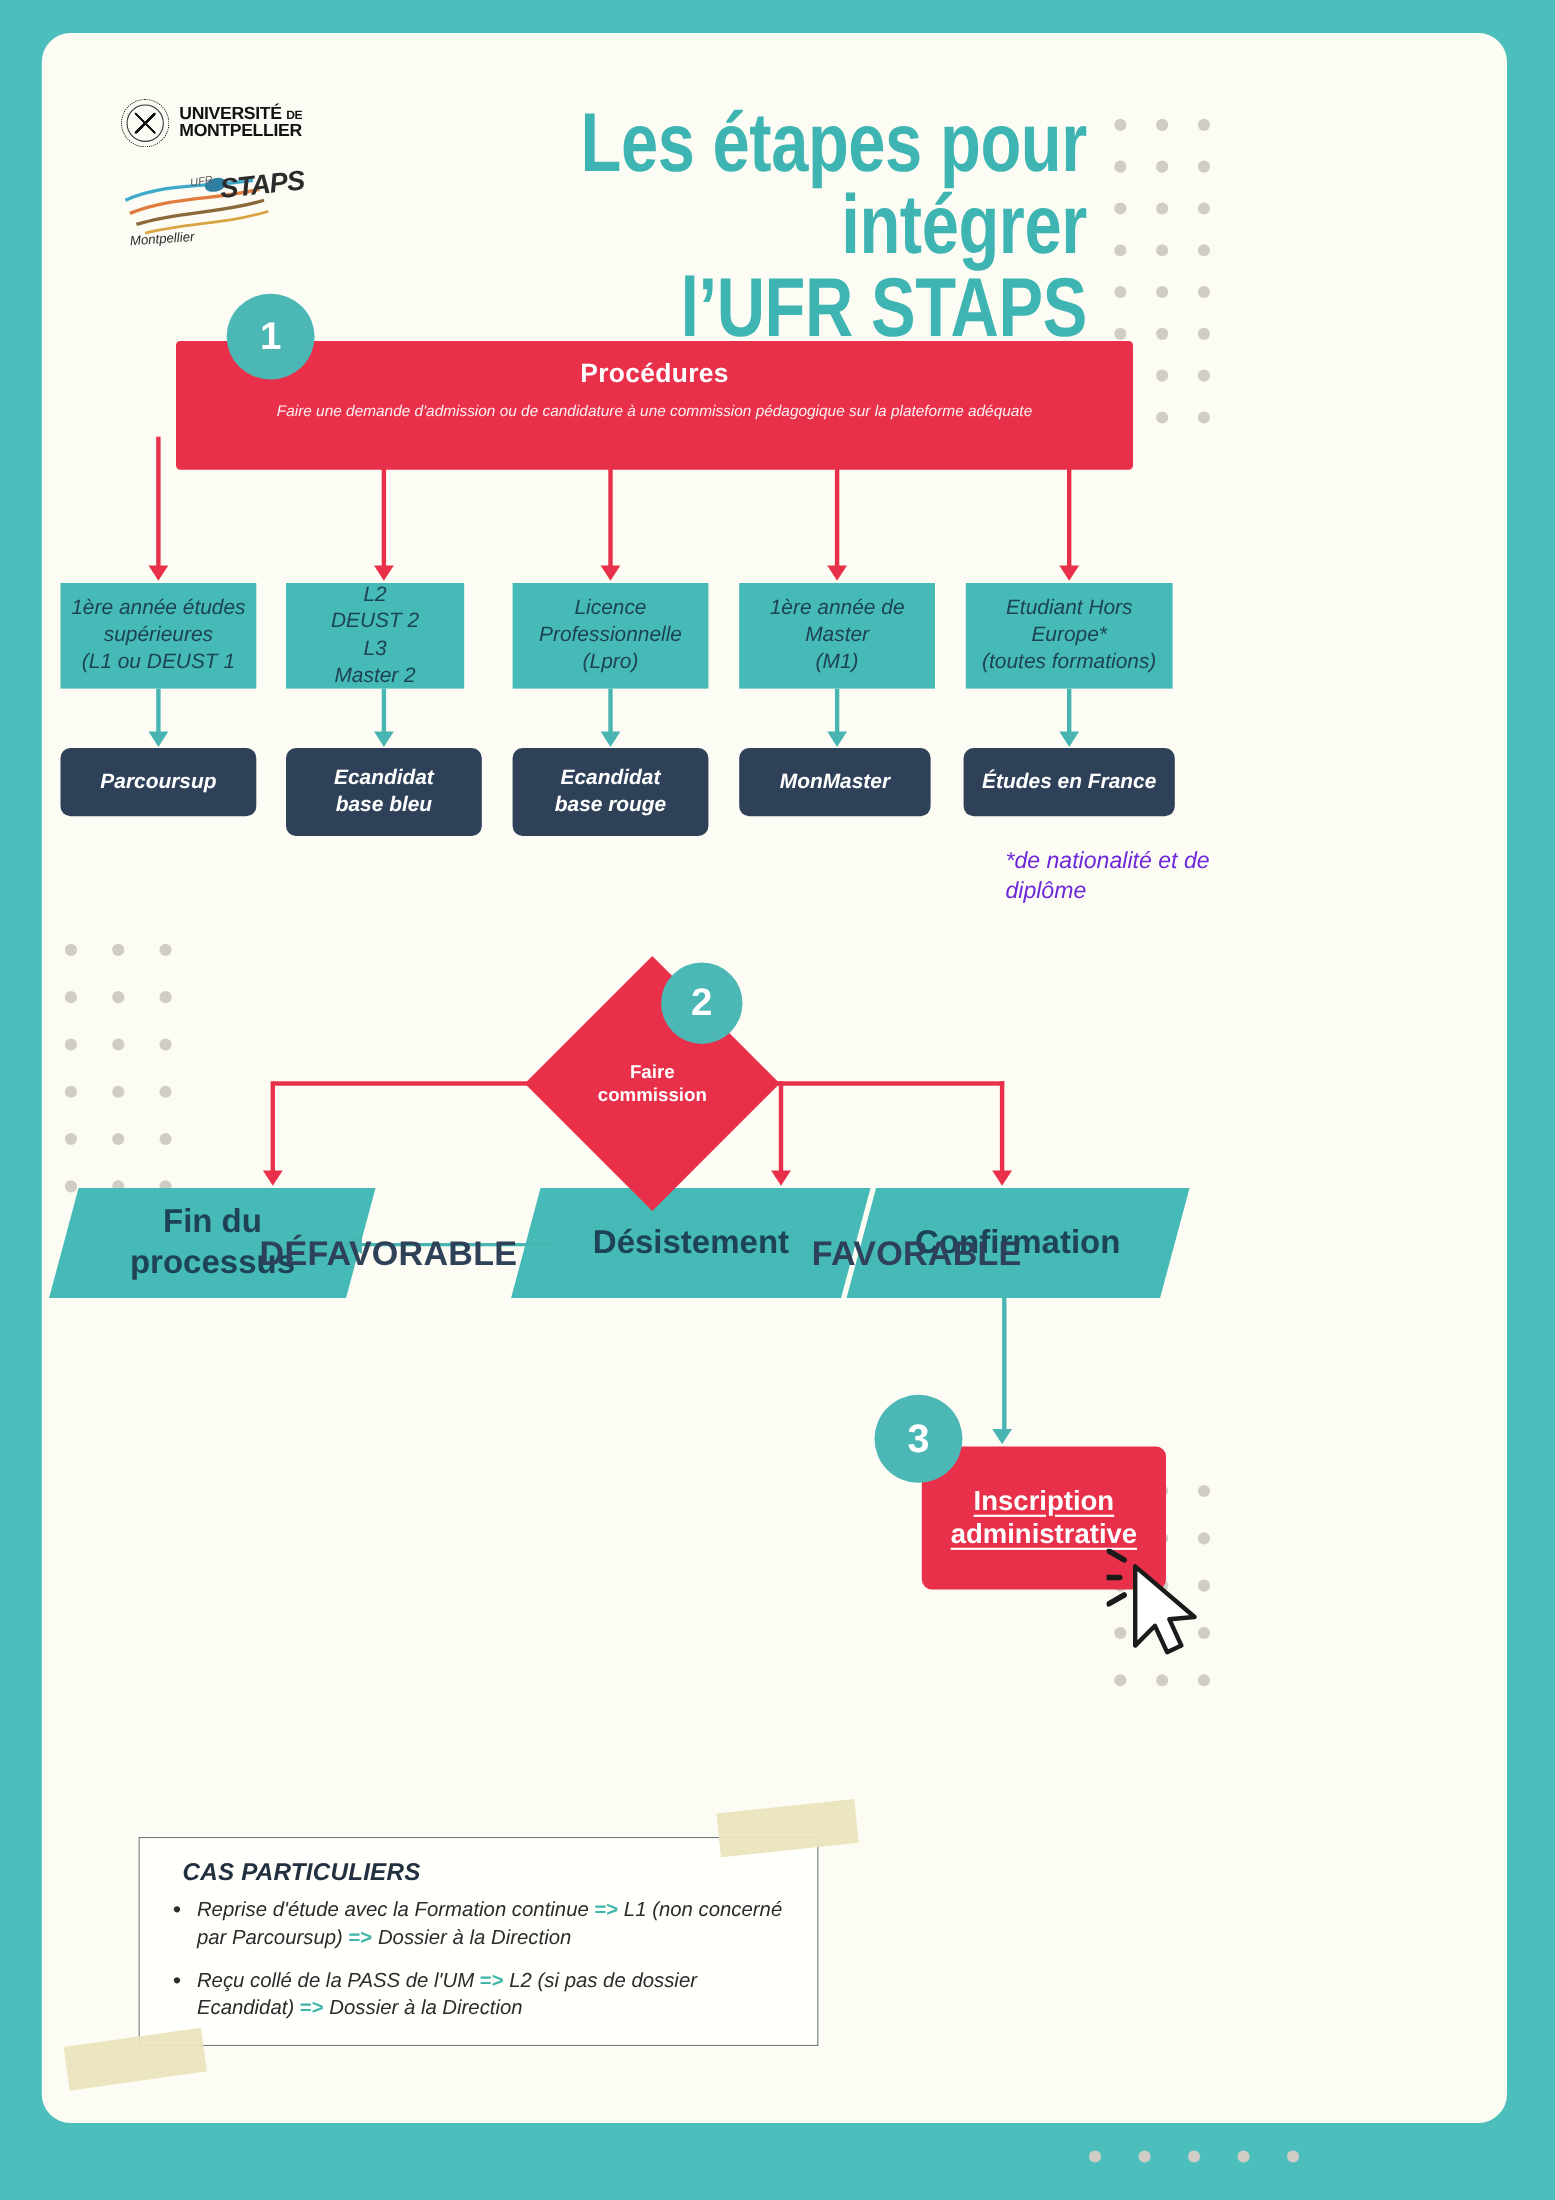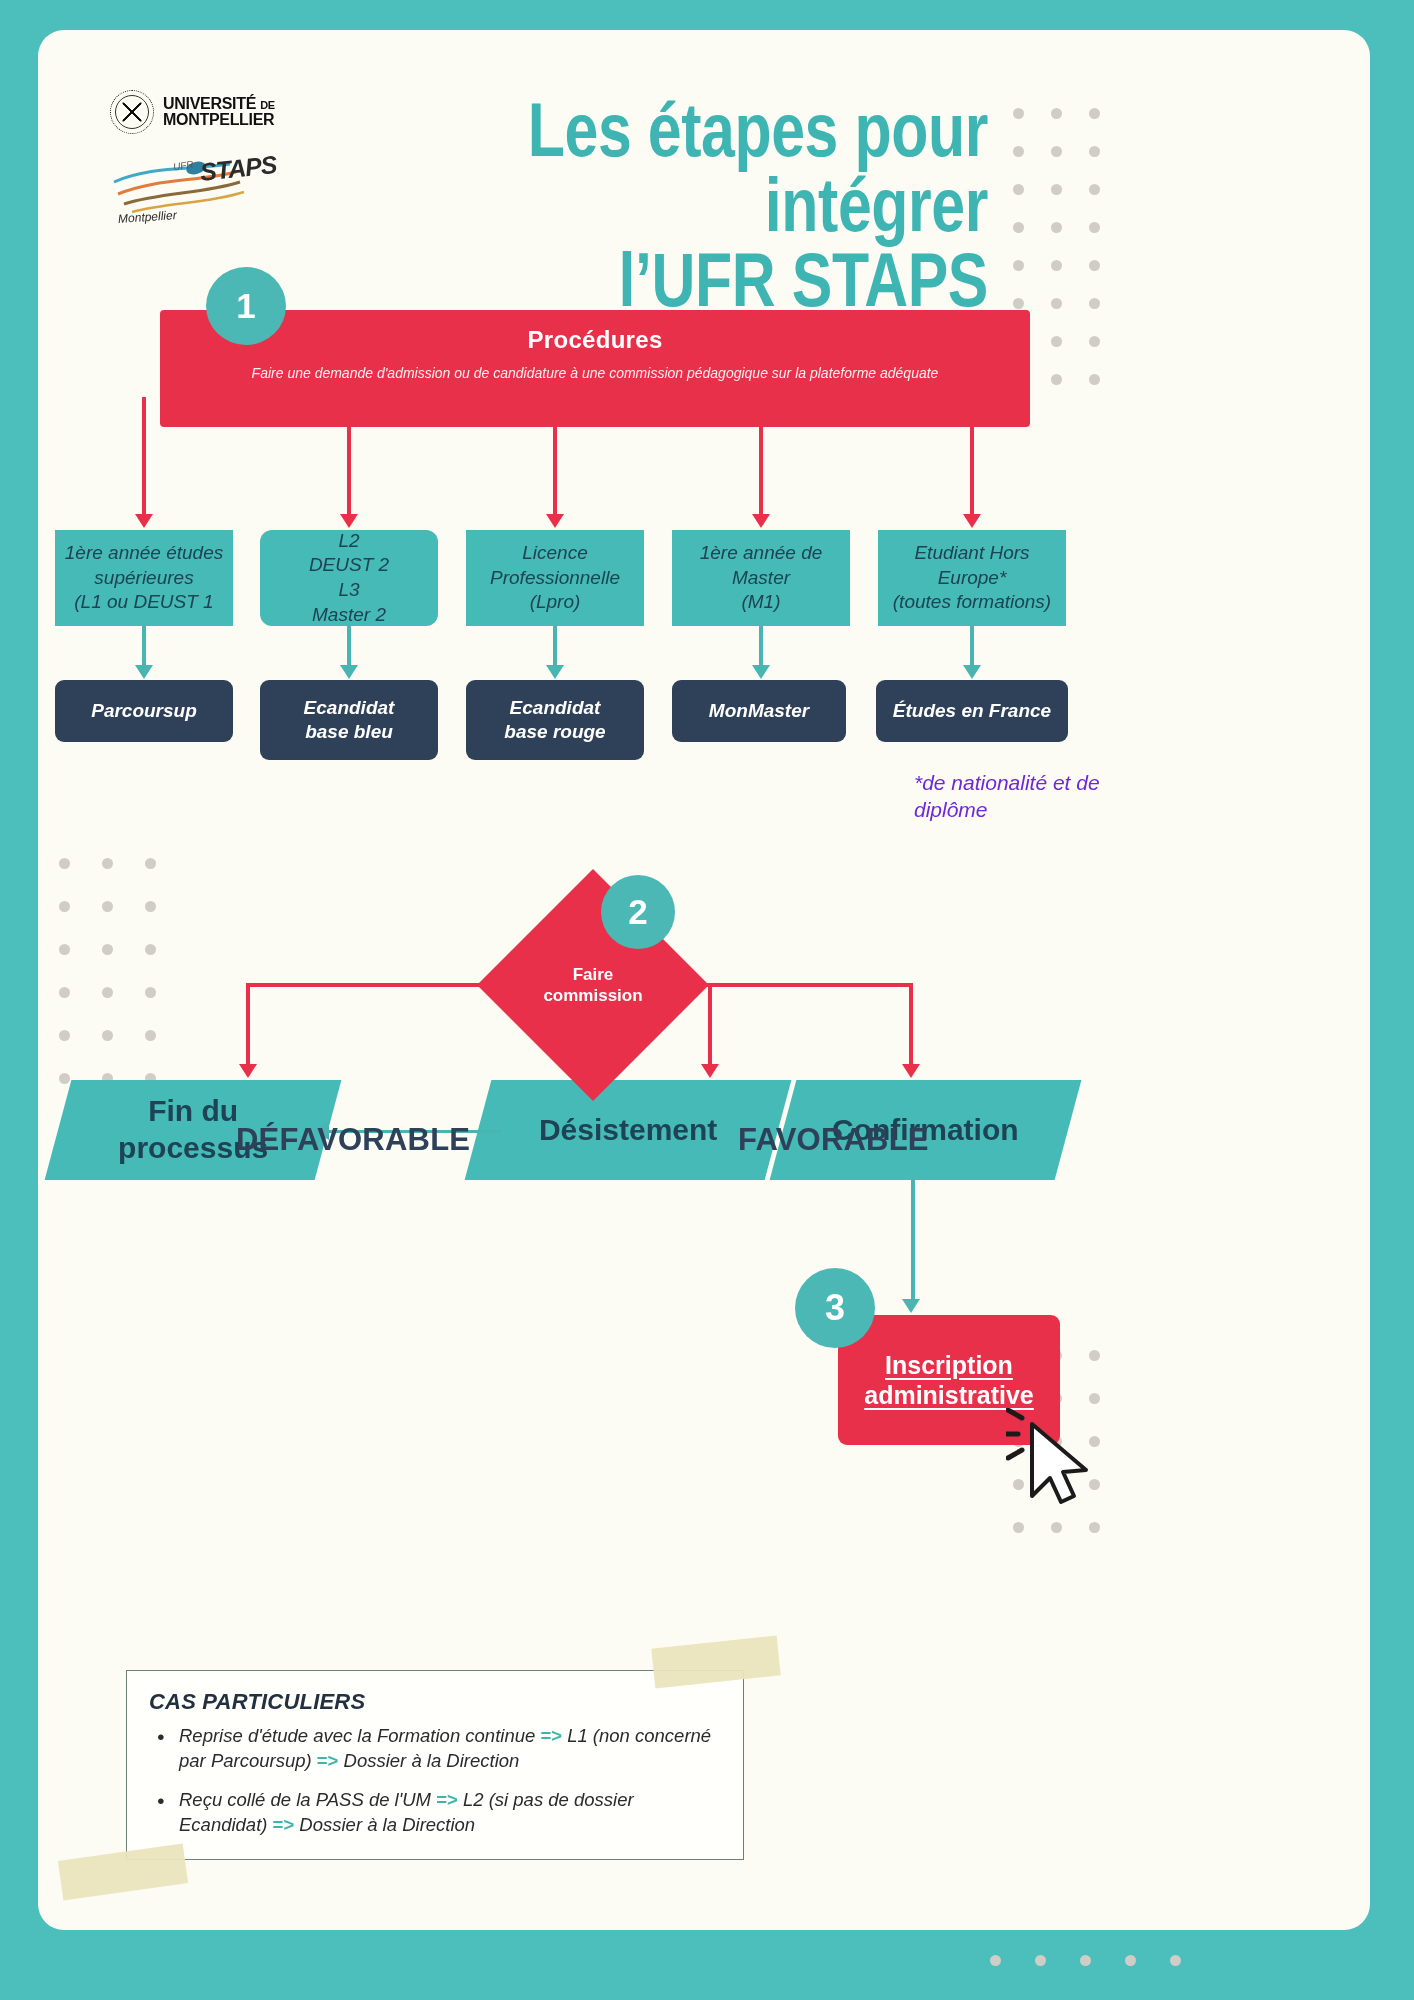--- a/index.html
+++ b/index.html
@@ -233,20 +233,21 @@
     left: 88px; top: 1640px;
     width: 618px; height: 190px;
     background: #fffffc;
     border: 1.6px solid #6d7f76;
     padding: 18px 22px 10px 22px;
   }
   #cas-title {
     font-size: 22px; font-weight: 700; font-style: italic;
     color: #22303f; letter-spacing: 0.2px;
     margin-bottom: 9px;
+    margin-left: 17px;
   }
   #cas-box ul { list-style: none; }
   #cas-box li {
     position: relative;
     padding-left: 30px;
     font-size: 18.5px; font-style: italic;
     color: #2b2b2b; line-height: 1.35;
     margin-bottom: 14px;
   }
   #cas-box li::before {
@@ -401,21 +402,21 @@
         <div class="opt-box" style="left:17px; top:500px; width:178px; height:96px;">
           <span>1ère année études<br>supérieures<br>(L1 ou DEUST 1</span>
         </div>
         <div class="vline teal" style="left:104px; top:596px; height:42px;"></div>
         <div class="arrowhead teal" style="left:97px; top:635px;"></div>
         <div class="plat-box" style="left:17px; top:650px; width:178px; height:62px;align-items:center;">
           <span>Parcoursup</span>
         </div>
         <div class="vline" style="left:309px; top:367px; height:119px;"></div>
         <div class="arrowhead" style="left:302px; top:484px;"></div>
-        <div class="opt-box" style="left:222px; top:500px; width:178px; height:96px;border-radius:12px;">
+        <div class="opt-box" style="left:222px; top:500px; width:162px; height:96px;">
           <span>L2<br>DEUST 2<br>L3<br>Master 2</span>
         </div>
         <div class="vline teal" style="left:309px; top:596px; height:42px;"></div>
         <div class="arrowhead teal" style="left:302px; top:635px;"></div>
         <div class="plat-box" style="left:222px; top:650px; width:178px; height:80px;">
           <span>Ecandidat<br>base bleu</span>
         </div>
         <div class="vline" style="left:515px; top:367px; height:119px;"></div>
         <div class="arrowhead" style="left:508px; top:484px;"></div>
         <div class="opt-box" style="left:428px; top:500px; width:178px; height:96px;">

